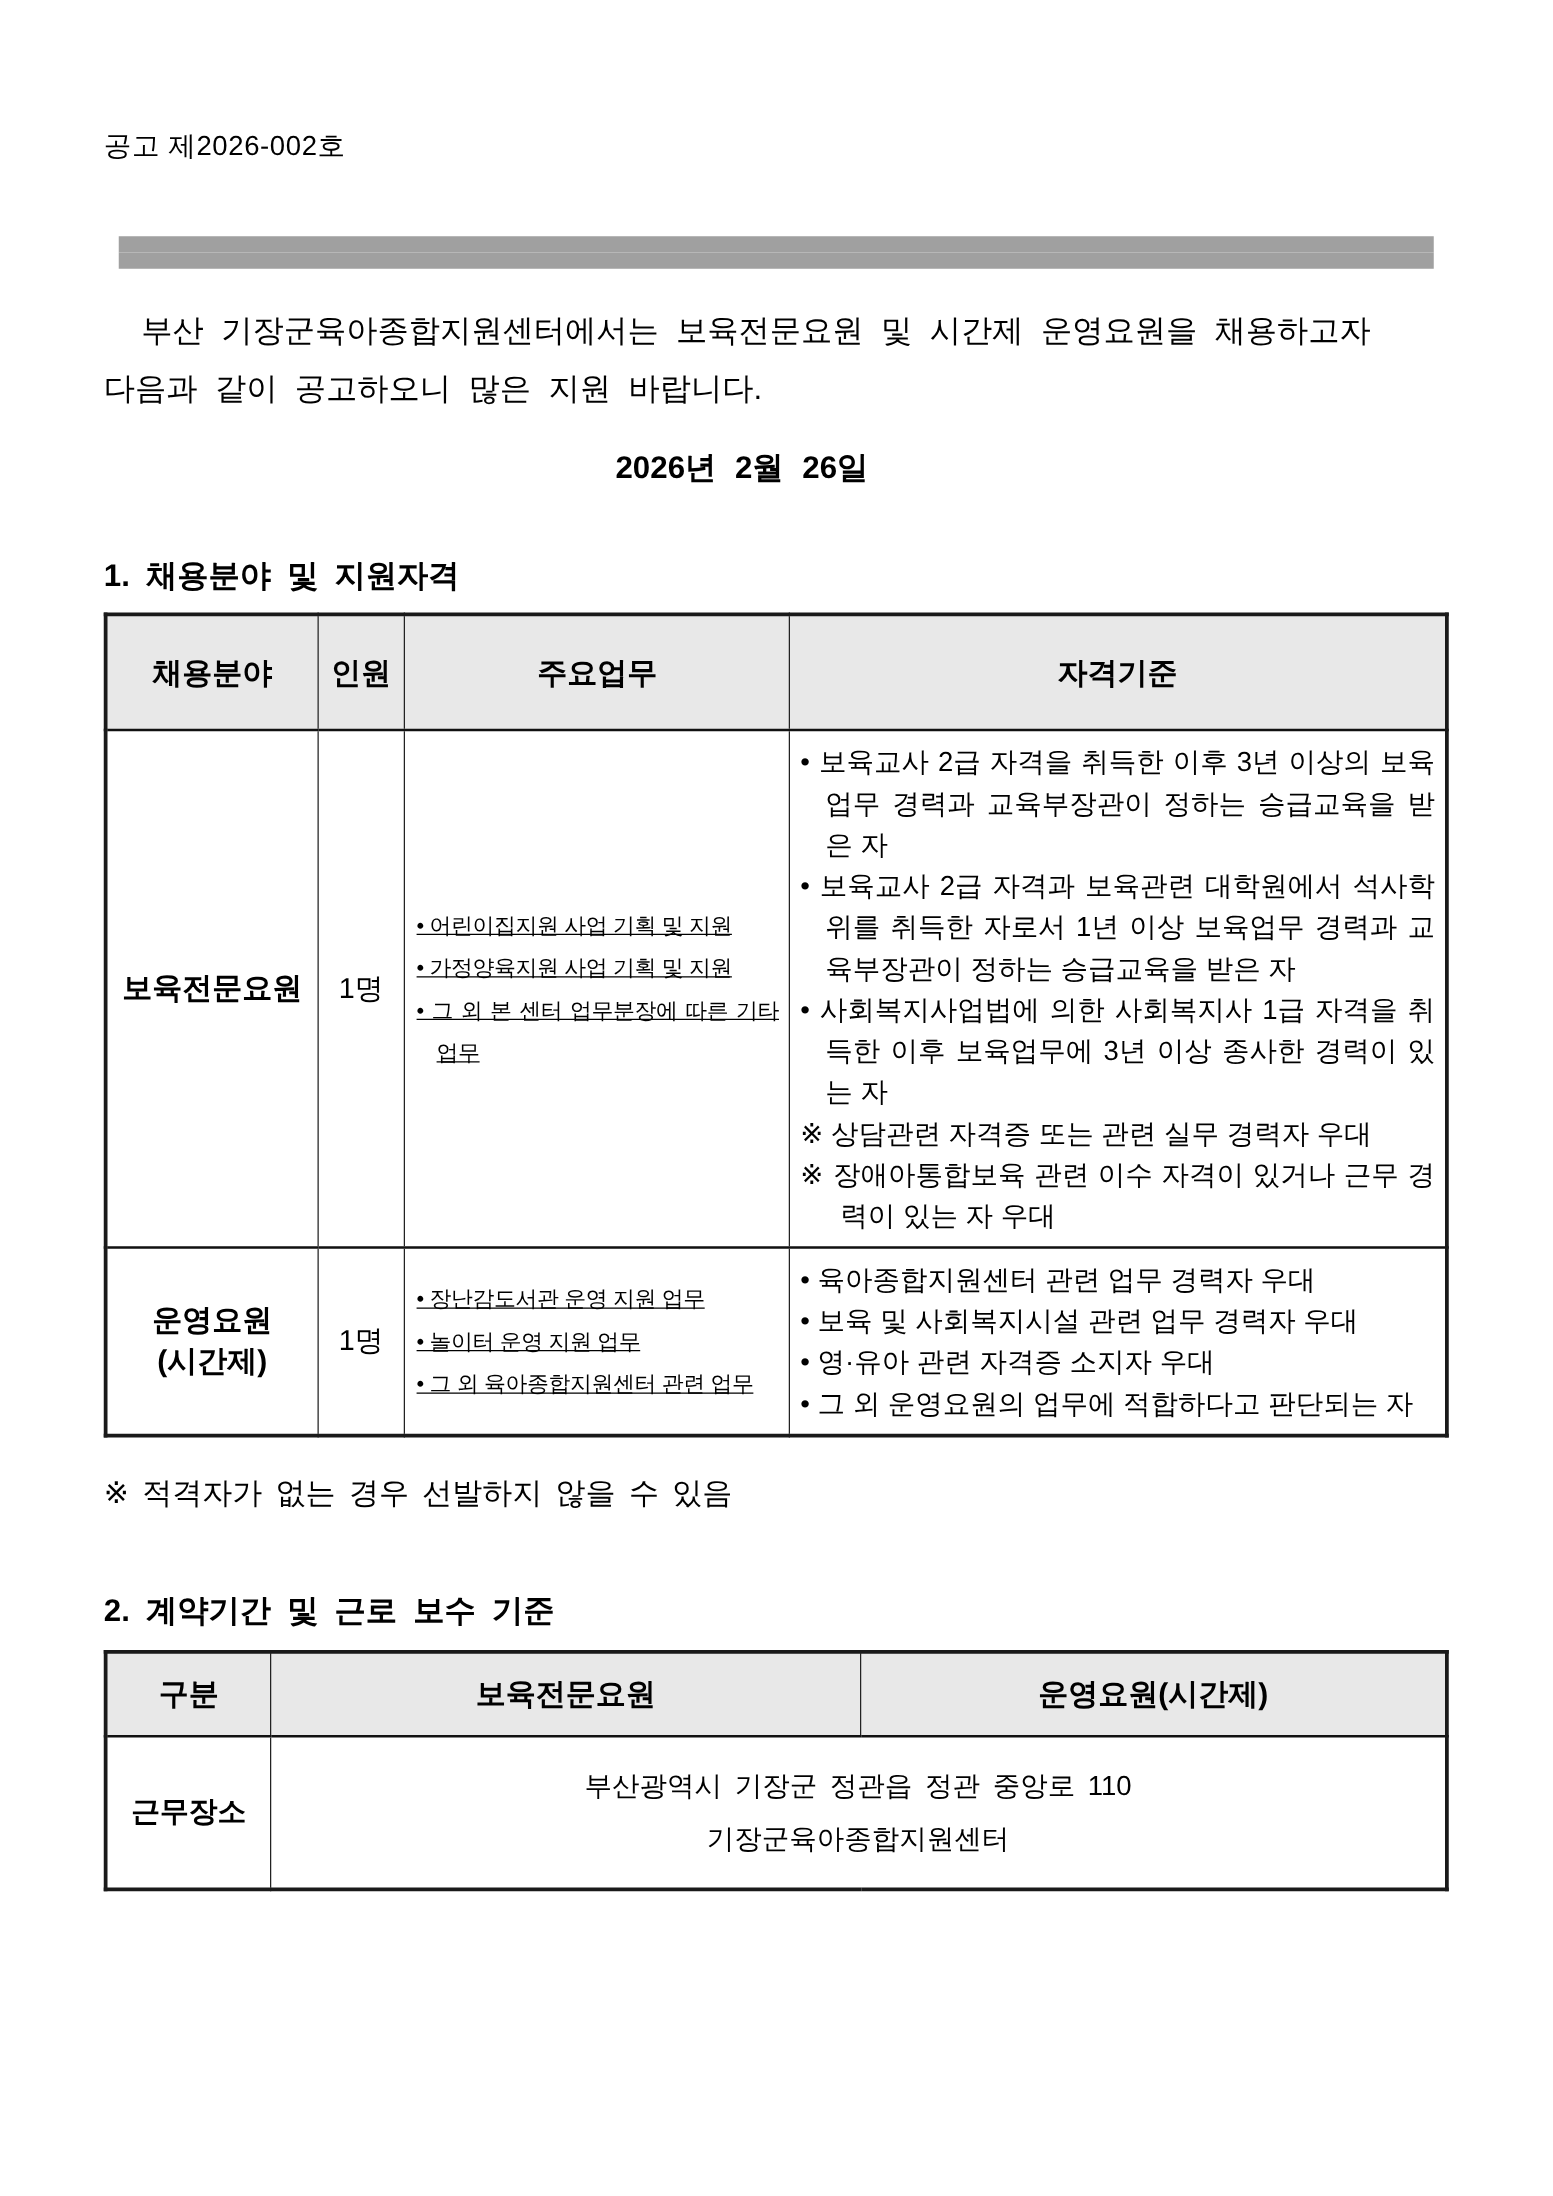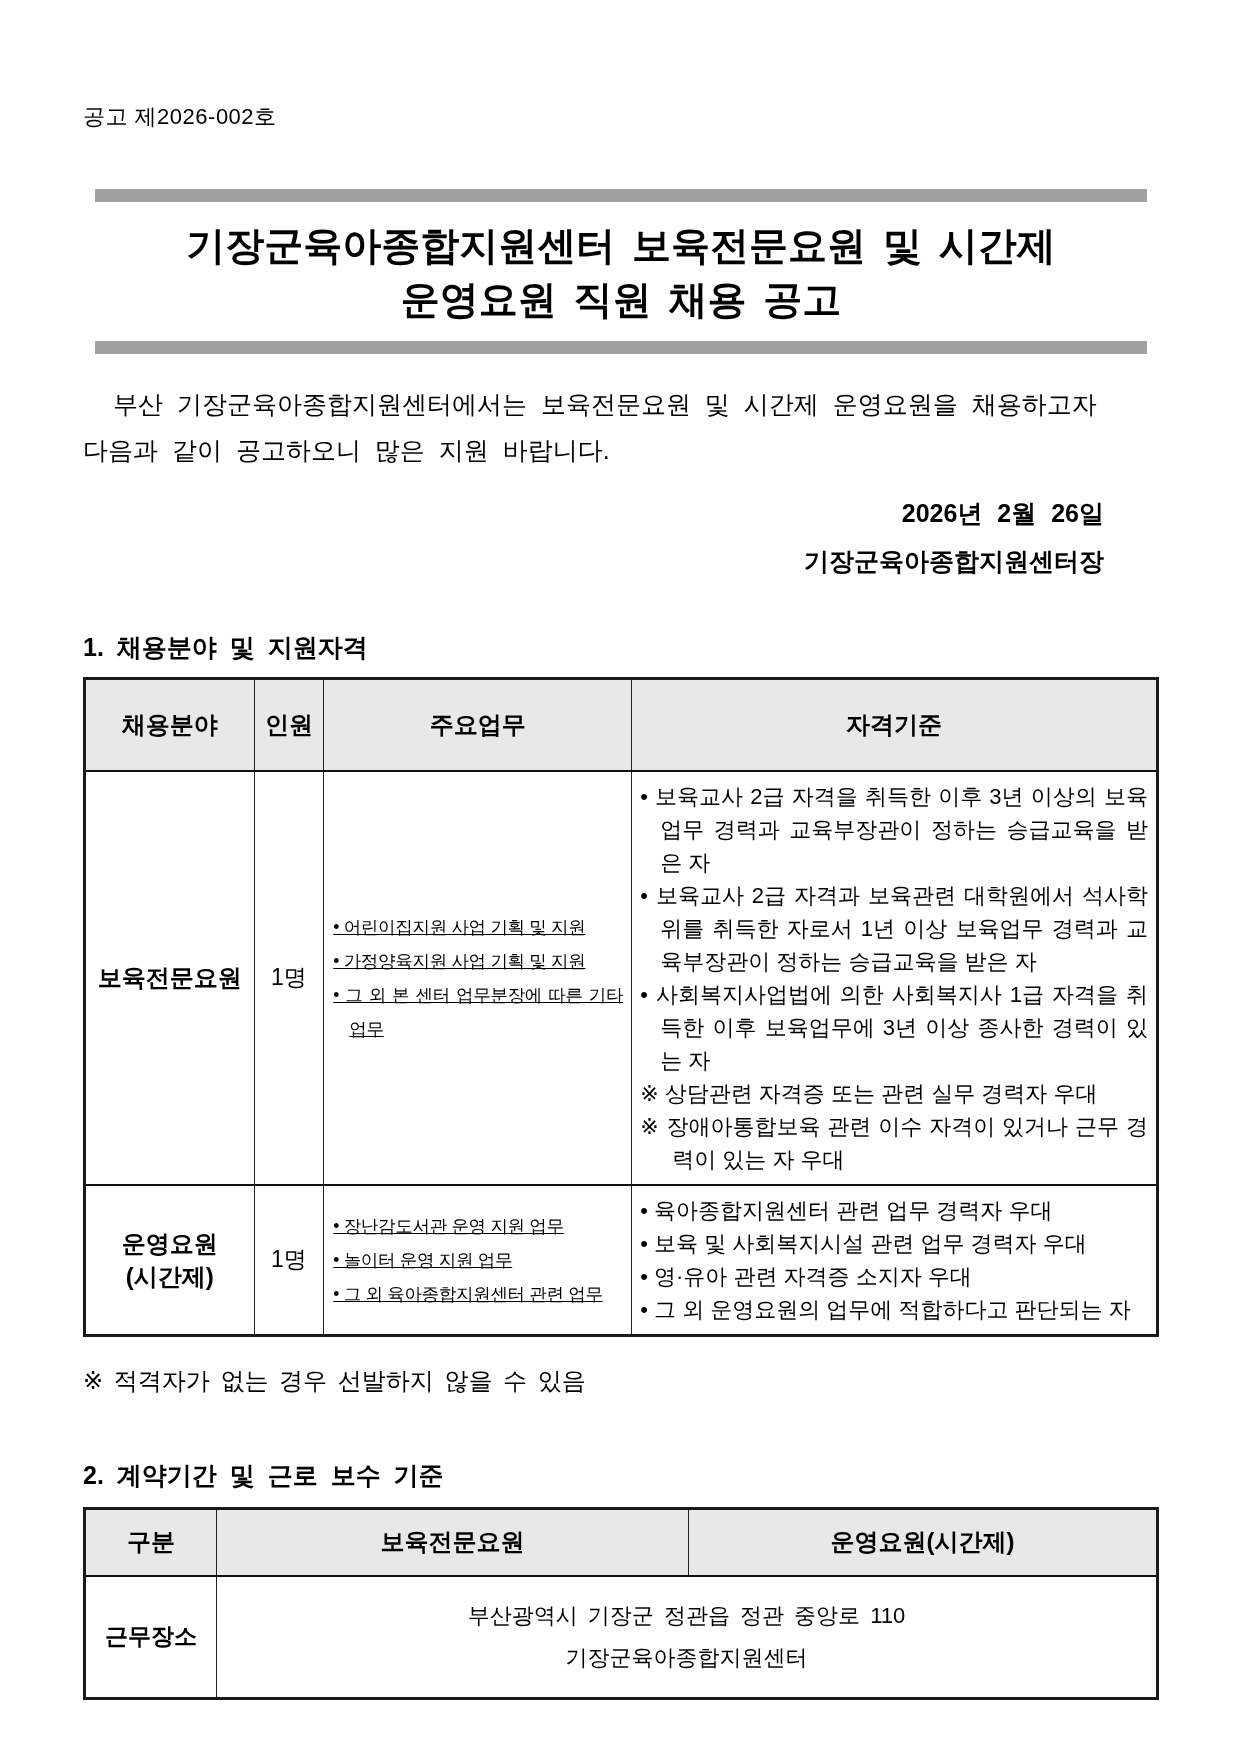--- a/index.html
+++ b/index.html
@@ -35,21 +35,21 @@
   .intro {
     margin-top: 27px;
     font-size: 25px;
     line-height: 46px;
     word-spacing: 7px;
   }
   .intro span { display: block; }
   .intro .l1 { text-indent: 30px; }
   .date-block {
     margin-top: 16px;
-    text-align: right;
+    text-align: center;
     padding-right: 55px;
     font-size: 25px;
     font-weight: 700;
     line-height: 48px;
     word-spacing: 8px;
   }
   .section-heading {
     font-size: 25px;
     font-weight: 700;
     word-spacing: 6px;
@@ -123,35 +123,30 @@
   }
   .c-value div { display: block; }
 </style>
 </head>
 <body>
 
 <div class="doc-number">공고 제2026-002호</div>
 
 <div class="title-block">
   <div class="rule"></div>
-  <h1 class="doc-title">
-    <span>기장군육아종합지원센터 보육전문요원 및 시간제</span>
-    <span>운영요원 직원 채용 공고</span>
-  </h1>
   <div class="rule"></div>
 </div>
 
 <p class="intro">
   <span class="l1">부산 기장군육아종합지원센터에서는 보육전문요원 및 시간제 운영요원을 채용하고자</span>
   <span class="l2">다음과 같이 공고하오니 많은 지원 바랍니다.</span>
 </p>
 
 <div class="date-block">
   <div>2026년 2월 26일</div>
-  <div>기장군육아종합지원센터장</div>
 </div>
 
 <h2 class="section-heading sh1">1. 채용분야 및 지원자격</h2>
 
 <table class="t1">
   <colgroup>
     <col style="width:15.8%">
       <col style="width:6.5%">
       <col style="width:28.7%">
       <col style="width:49%">

